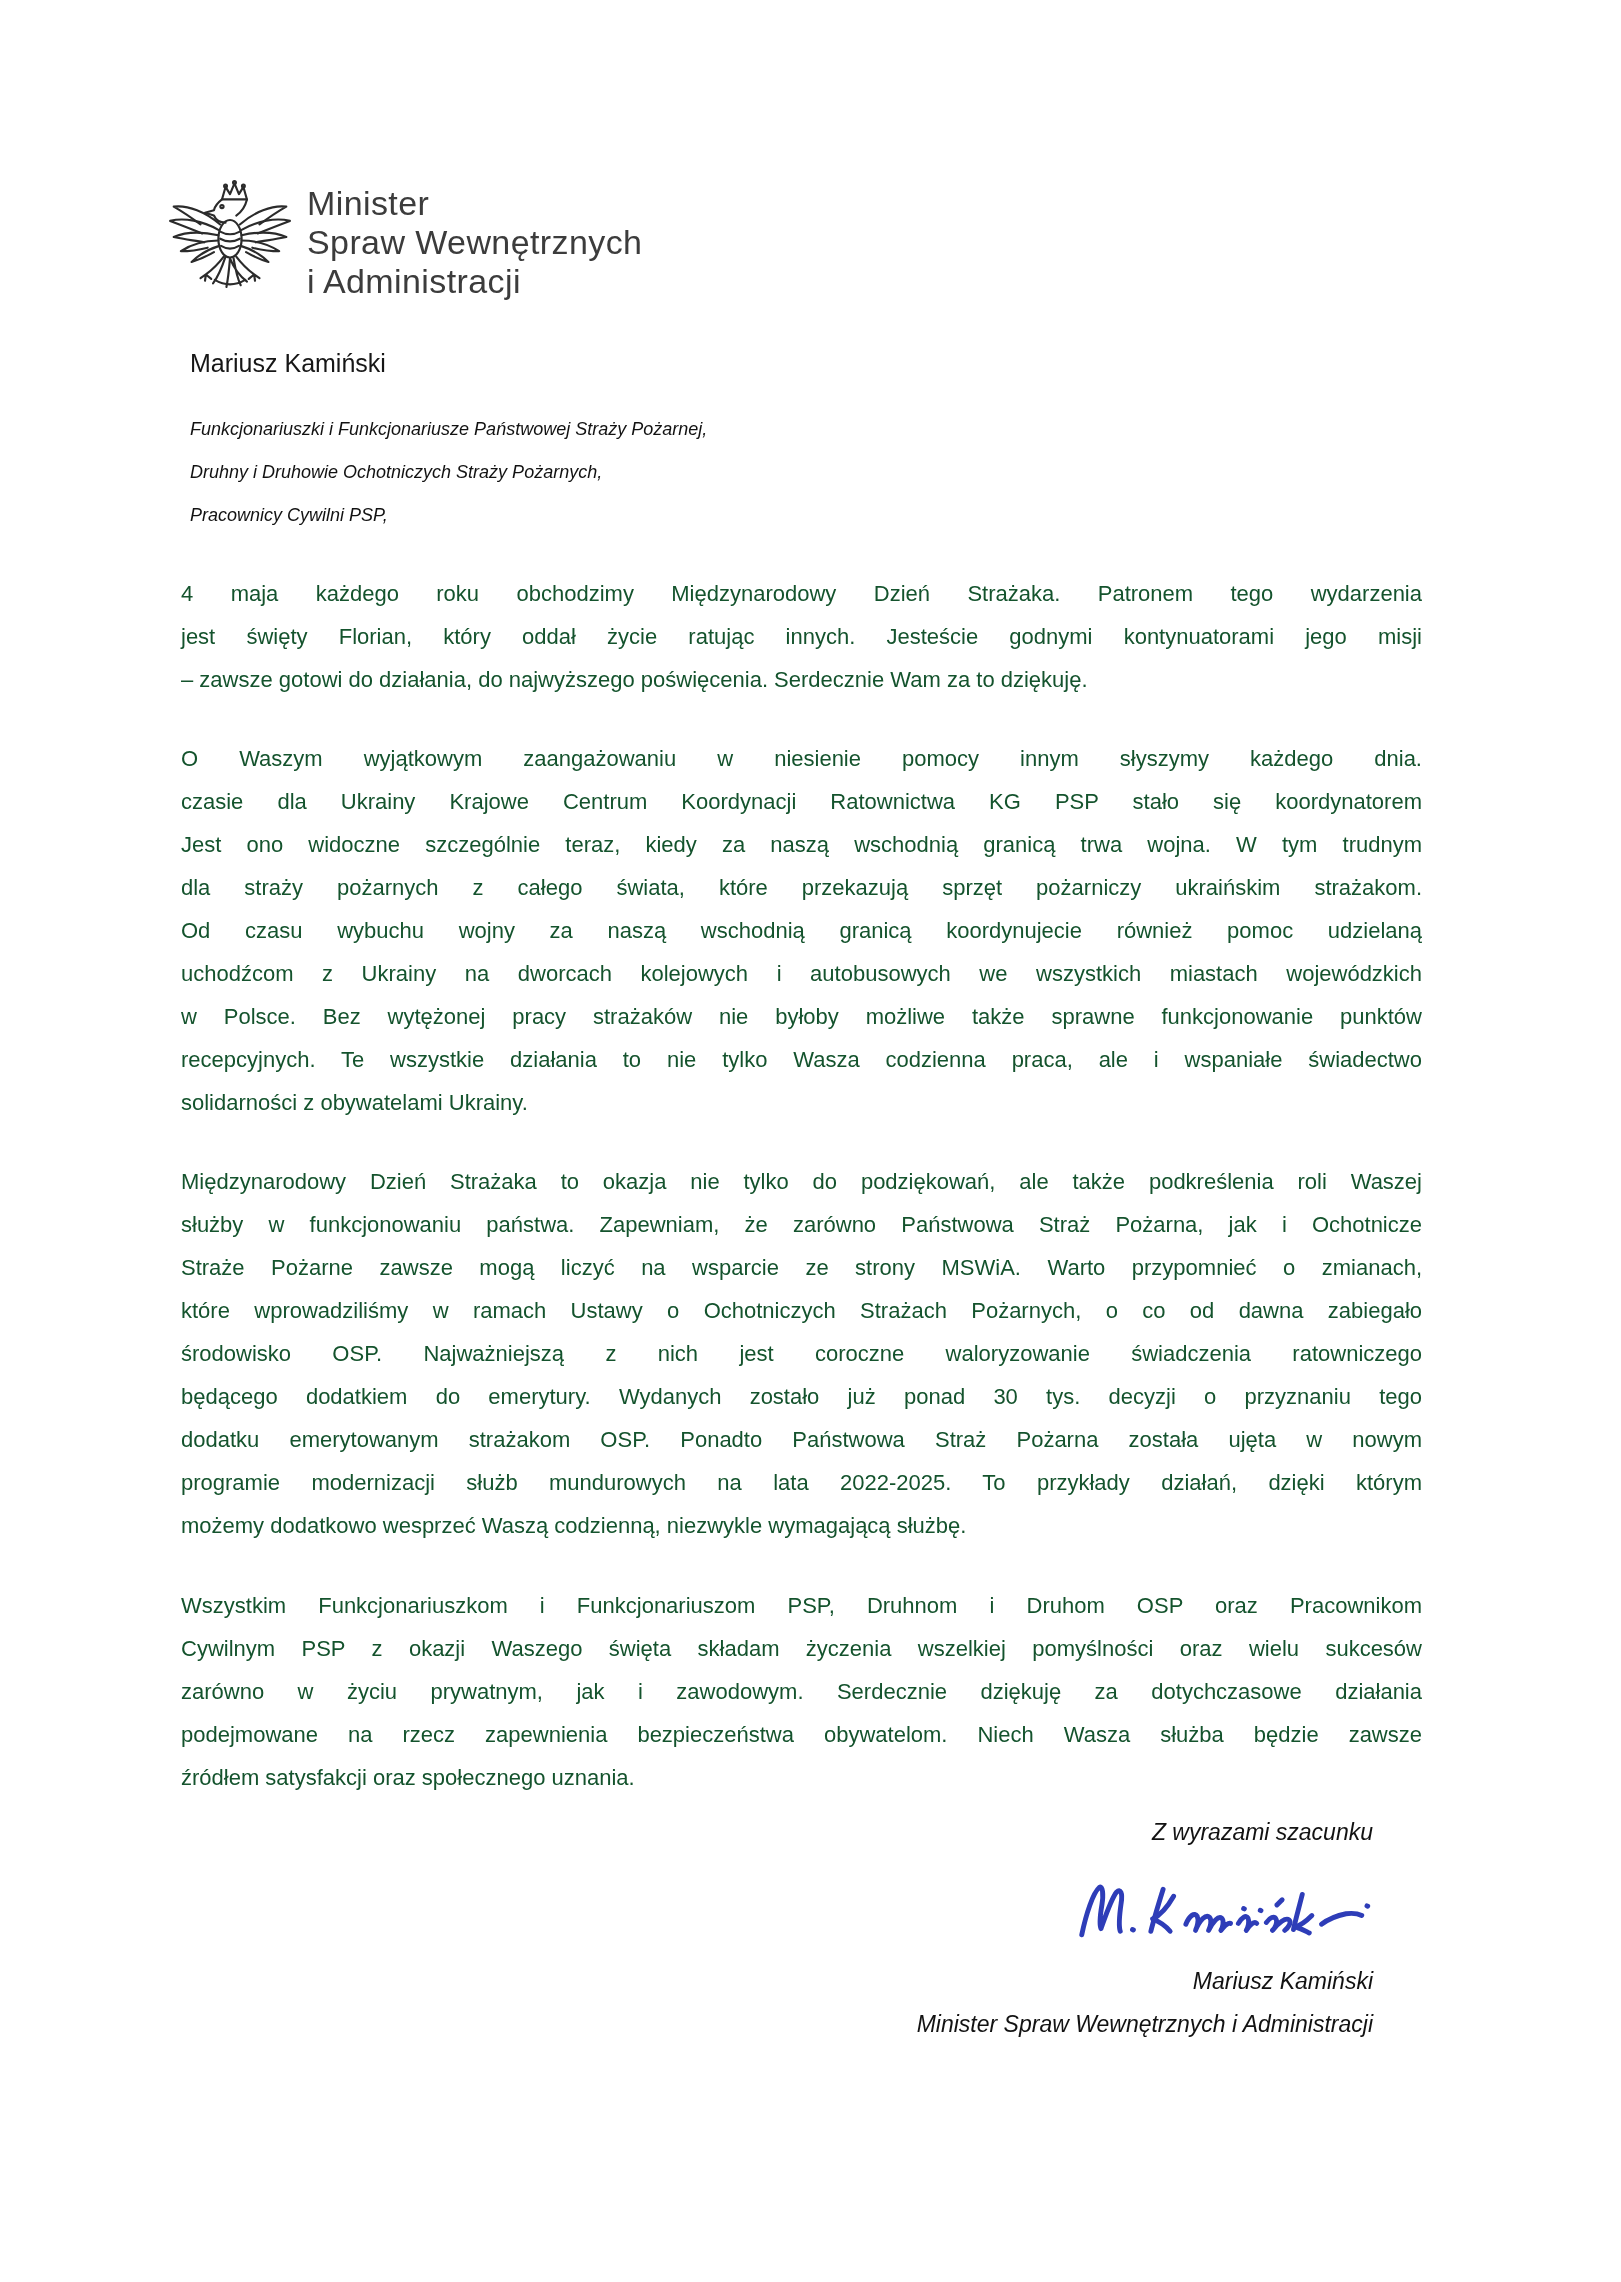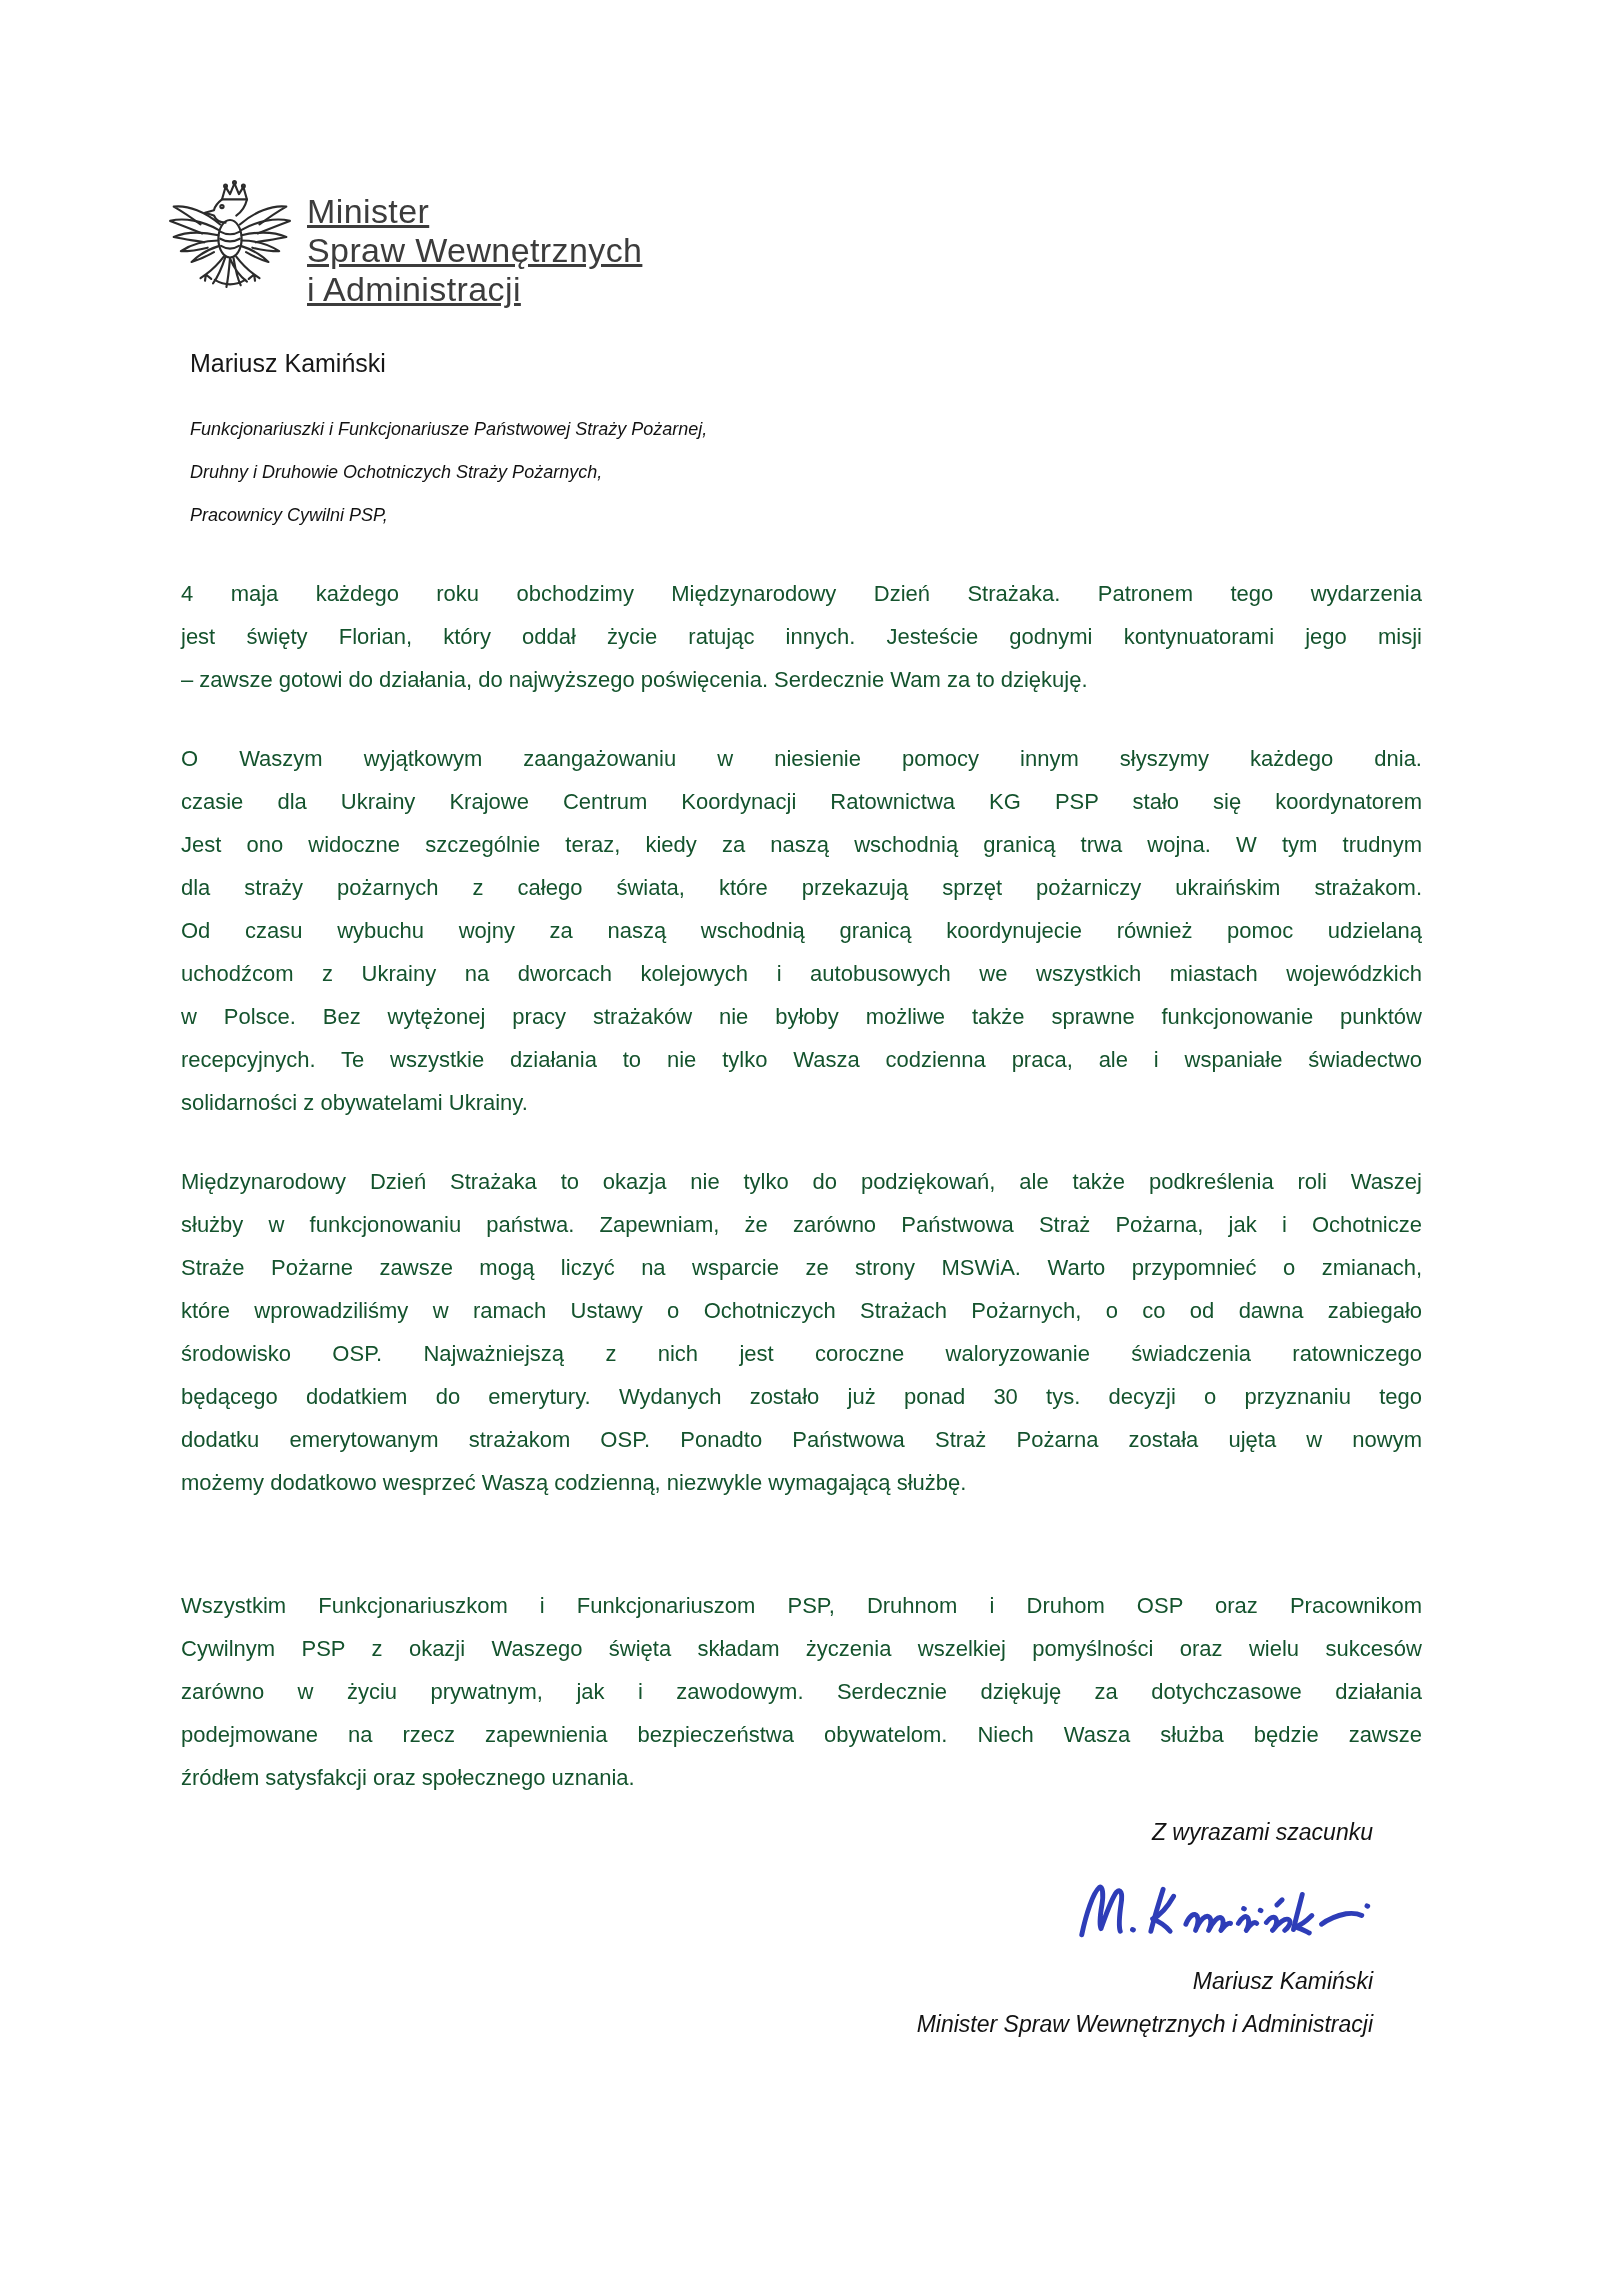--- a/index.html
+++ b/index.html
@@ -19,26 +19,25 @@
   .emblem {
     position: absolute;
     left: 163px;
     top: 178px;
     width: 134px;
     height: 134px;
   }
   .wordmark {
     position: absolute;
     left: 307px;
-    top: 192px;
+    top: 184px;
     font-size: 34px;
     line-height: 39px;
     color: #3c3c3c;
     letter-spacing: 0.4px;
-    text-decoration: underline;
   }
   .author-name {
     position: absolute;
     left: 190px;
     top: 342px;
     font-size: 25px;
     line-height: 43px;
     color: #161616;
   }
   
@@ -180,20 +179,21 @@
 </div>
 
 <div class="paragraph p3">
   <div class="jline">Międzynarodowy Dzień Strażaka to okazja nie tylko do podziękowań, ale także podkreślenia roli Waszej</div>
   <div class="jline">służby w funkcjonowaniu państwa. Zapewniam, że zarówno Państwowa Straż Pożarna, jak i Ochotnicze</div>
   <div class="jline">Straże Pożarne zawsze mogą liczyć na wsparcie ze strony MSWiA. Warto przypomnieć o zmianach,</div>
   <div class="jline">które wprowadziliśmy w ramach Ustawy o Ochotniczych Strażach Pożarnych, o co od dawna zabiegało</div>
   <div class="jline">środowisko OSP. Najważniejszą z nich jest coroczne waloryzowanie świadczenia ratowniczego</div>
   <div class="jline">będącego dodatkiem do emerytury. Wydanych zostało już ponad 30 tys. decyzji o przyznaniu tego</div>
   <div class="jline">dodatku emerytowanym strażakom OSP. Ponadto Państwowa Straż Pożarna została ujęta w nowym</div>
+  <div class="jline">programie modernizacji służb mundurowych na lata 2022-2025. To przykłady działań, dzięki którym</div>
   <div class="lastline">możemy dodatkowo wesprzeć Waszą codzienną, niezwykle wymagającą służbę.</div>
 </div>
 
 <div class="paragraph p4">
   <div class="jline">Wszystkim Funkcjonariuszkom i Funkcjonariuszom PSP, Druhnom i Druhom OSP oraz Pracownikom</div>
   <div class="jline">Cywilnym PSP z okazji Waszego święta składam życzenia wszelkiej pomyślności oraz wielu sukcesów</div>
   <div class="jline">zarówno w życiu prywatnym, jak i zawodowym. Serdecznie dziękuję za dotychczasowe działania</div>
   <div class="jline">podejmowane na rzecz zapewnienia bezpieczeństwa obywatelom. Niech Wasza służba będzie zawsze</div>
   <div class="lastline">źródłem satysfakcji oraz społecznego uznania.</div>
 </div>

